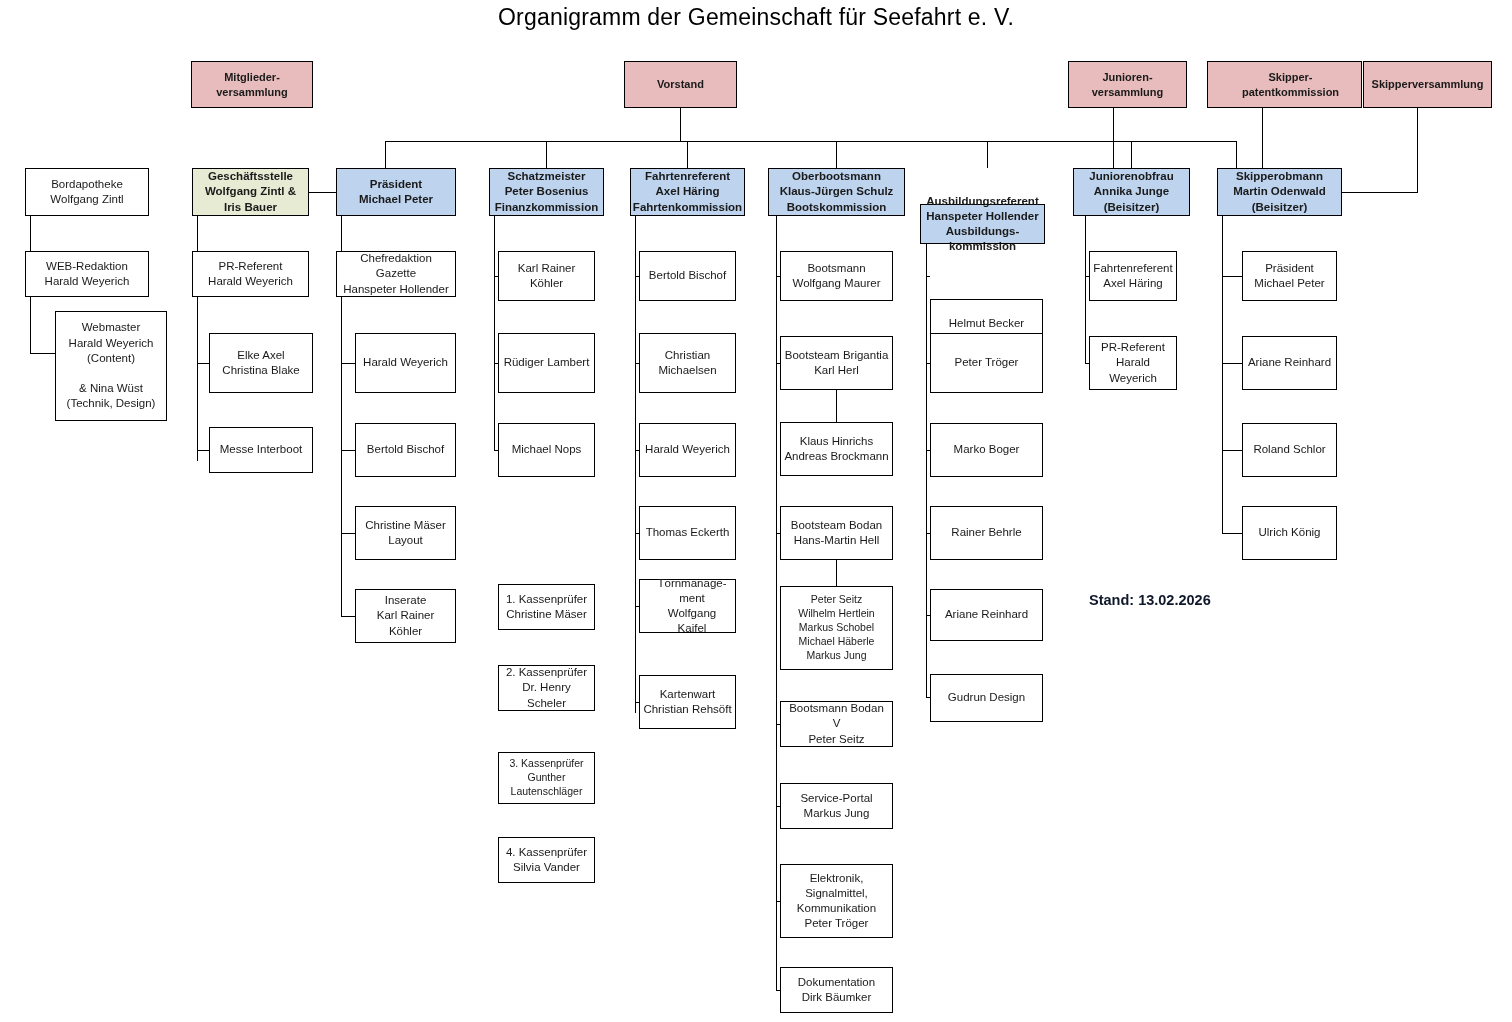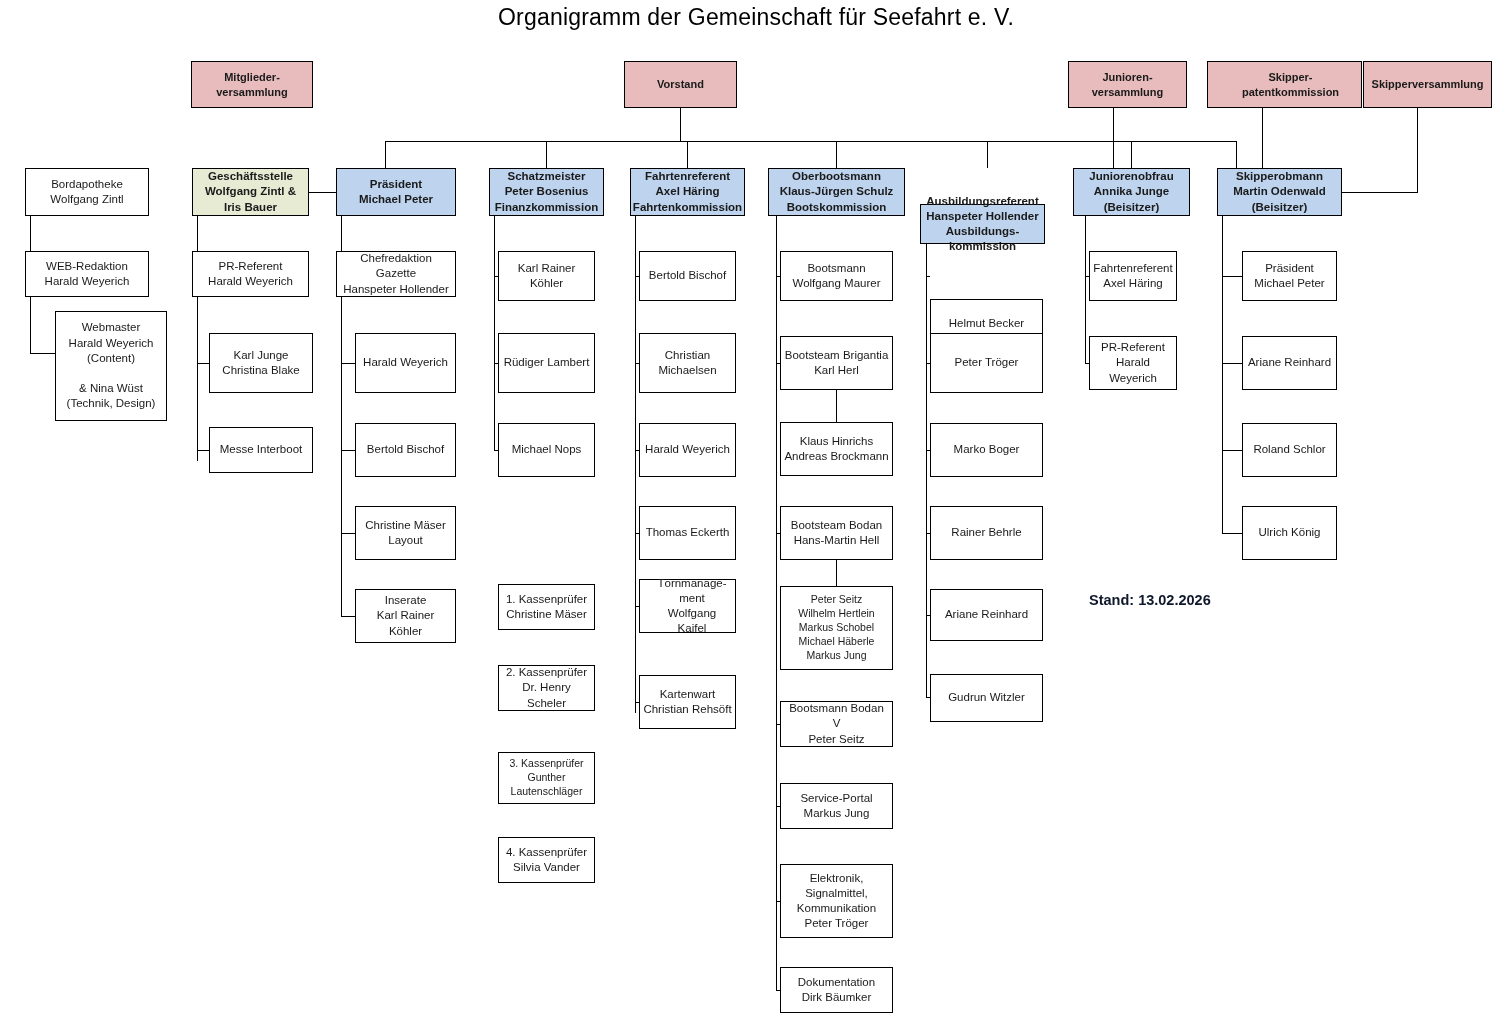--- a/index.html
+++ b/index.html
@@ -119,21 +119,21 @@
 (Content)
 
 &amp; Nina Wüst
 (Technik, Design)</div>
 
   <div class="ln v" style="left:197px;top:216px;height:35px;"></div>
   <div class="box plain" style="left:192px;top:251px;width:117px;height:46px;">PR-Referent
 Harald Weyerich</div>
   <div class="ln v" style="left:197px;top:297px;height:164px;"></div>
   <div class="ln h" style="left:197px;top:363px;width:12px;"></div>
-  <div class="box plain" style="left:209px;top:333px;width:104px;height:60px;">Karl Junge
+  <div class="box plain" style="left:209px;top:333px;width:104px;height:60px;">Elke Axel
 Christina Blake</div>
   <div class="ln h" style="left:197px;top:450px;width:12px;"></div>
   <div class="box plain" style="left:209px;top:427px;width:104px;height:46px;">Messe Interboot</div>
 
   <div class="ln v" style="left:341px;top:216px;height:35px;"></div>
   <div class="box plain" style="left:336px;top:251px;width:120px;height:46px;">Chefredaktion Gazette
 Hanspeter Hollender</div>
   <div class="ln v" style="left:341px;top:297px;height:319px;"></div>
   <div class="ln h" style="left:341px;top:363px;width:14px;"></div>
   <div class="box plain" style="left:355px;top:333px;width:101px;height:60px;">Harald Weyerich</div>
@@ -221,21 +221,21 @@
   <div class="box plain" style="left:930px;top:251px;width:113px;height:50px;margin-top:48px;">Helmut Becker</div>
   <div class="ln h" style="left:926px;top:363px;width:4px;"></div>
   <div class="box plain" style="left:930px;top:333px;width:113px;height:60px;">Peter Tröger</div>
   <div class="ln h" style="left:926px;top:450px;width:4px;"></div>
   <div class="box plain" style="left:930px;top:423px;width:113px;height:54px;">Marko Boger</div>
   <div class="ln h" style="left:926px;top:533px;width:4px;"></div>
   <div class="box plain" style="left:930px;top:506px;width:113px;height:54px;">Rainer Behrle</div>
   <div class="ln h" style="left:926px;top:615px;width:4px;"></div>
   <div class="box plain" style="left:930px;top:589px;width:113px;height:52px;">Ariane Reinhard</div>
   <div class="ln h" style="left:926px;top:697px;width:4px;"></div>
-  <div class="box plain" style="left:930px;top:674px;width:113px;height:48px;">Gudrun Witzler</div>
+  <div class="box plain" style="left:930px;top:674px;width:113px;height:48px;">Gudrun Design</div>
 
   <div class="ln v" style="left:1085px;top:216px;height:147px;"></div>
   <div class="ln h" style="left:1085px;top:276px;width:4px;"></div>
   <div class="box plain" style="left:1089px;top:251px;width:88px;height:50px;">Fahrtenreferent
 Axel Häring</div>
   <div class="ln h" style="left:1085px;top:363px;width:4px;"></div>
   <div class="box plain" style="left:1089px;top:336px;width:88px;height:54px;">PR-Referent
 Harald Weyerich</div>
 
   <div class="ln v" style="left:1222px;top:216px;height:317px;"></div>

